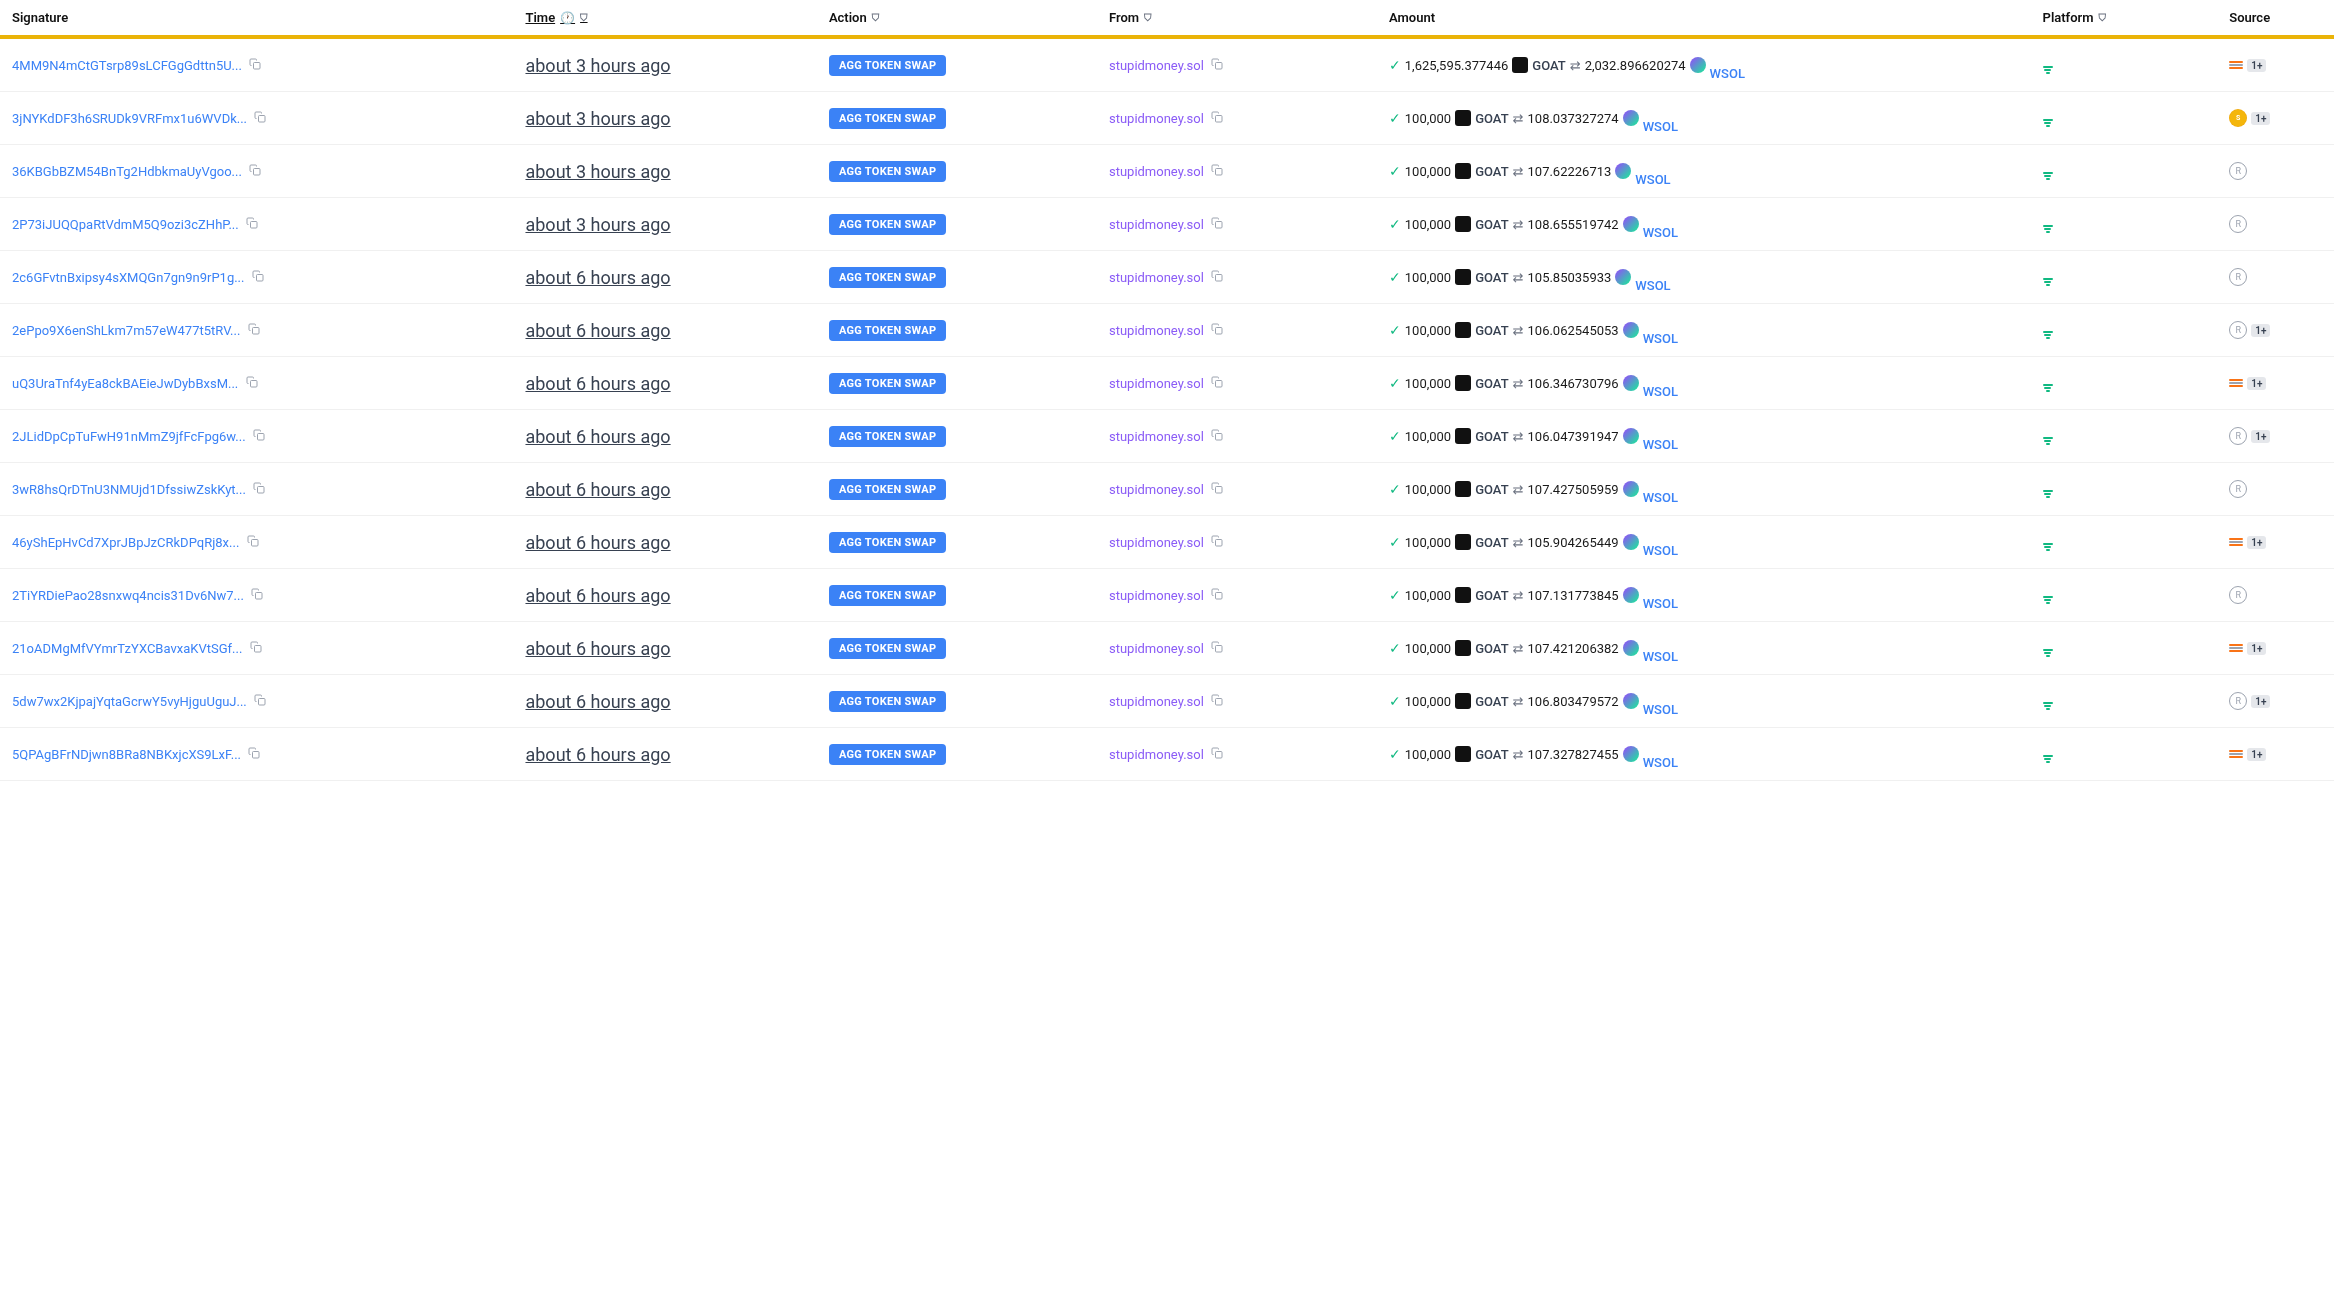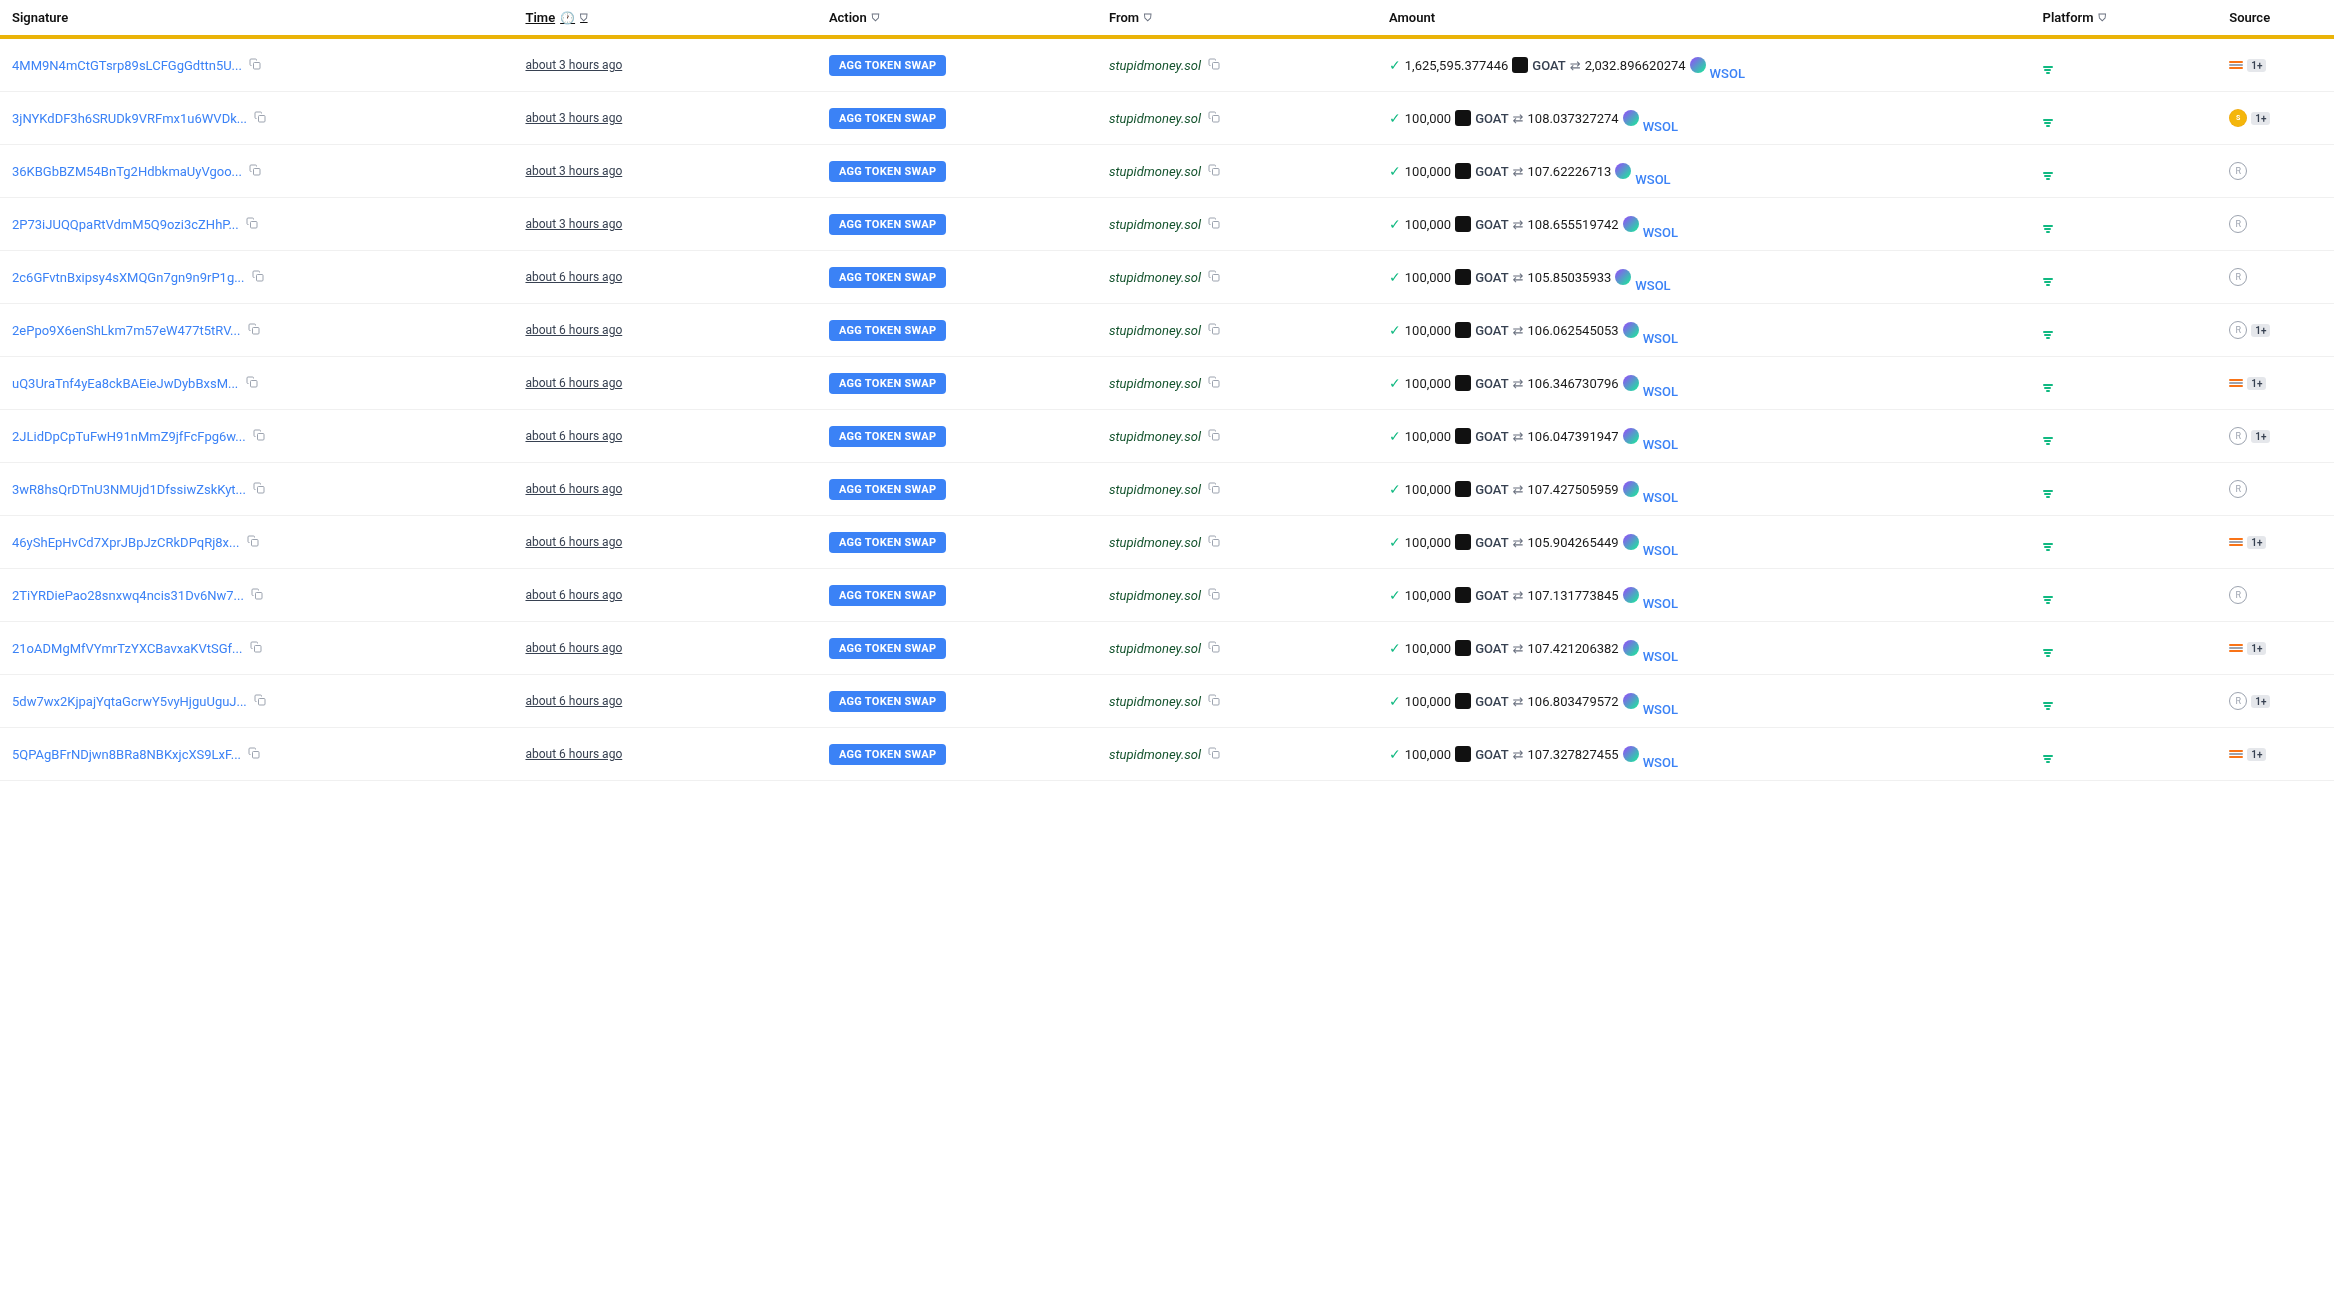--- a/index.html
+++ b/index.html
@@ -51,36 +51,35 @@
     }
     .copy-icon {
       display: inline-flex;
       align-items: center;
       cursor: pointer;
       color: #9ca3af;
       margin-left: 4px;
     }
     .time-cell {
       color: #374151;
-      font-size: 12px;
+      font-size: 18px;
     }
     .action-badge {
       display: inline-block;
       background: #3b82f6;
       color: #fff;
       font-weight: 700;
       font-size: 11px;
       padding: 4px 10px;
       border-radius: 4px;
       letter-spacing: 0.3px;
     }
     .from-link {
-      color: #14532d;
+      color: #8b5cf6;
       text-decoration: none;
-      font-style: italic;
     }
     .amount-cell {
       display: flex;
       align-items: center;
       gap: 4px;
       font-size: 13px;
     }
     .check-icon {
       color: #10b981;
       font-size: 14px;

